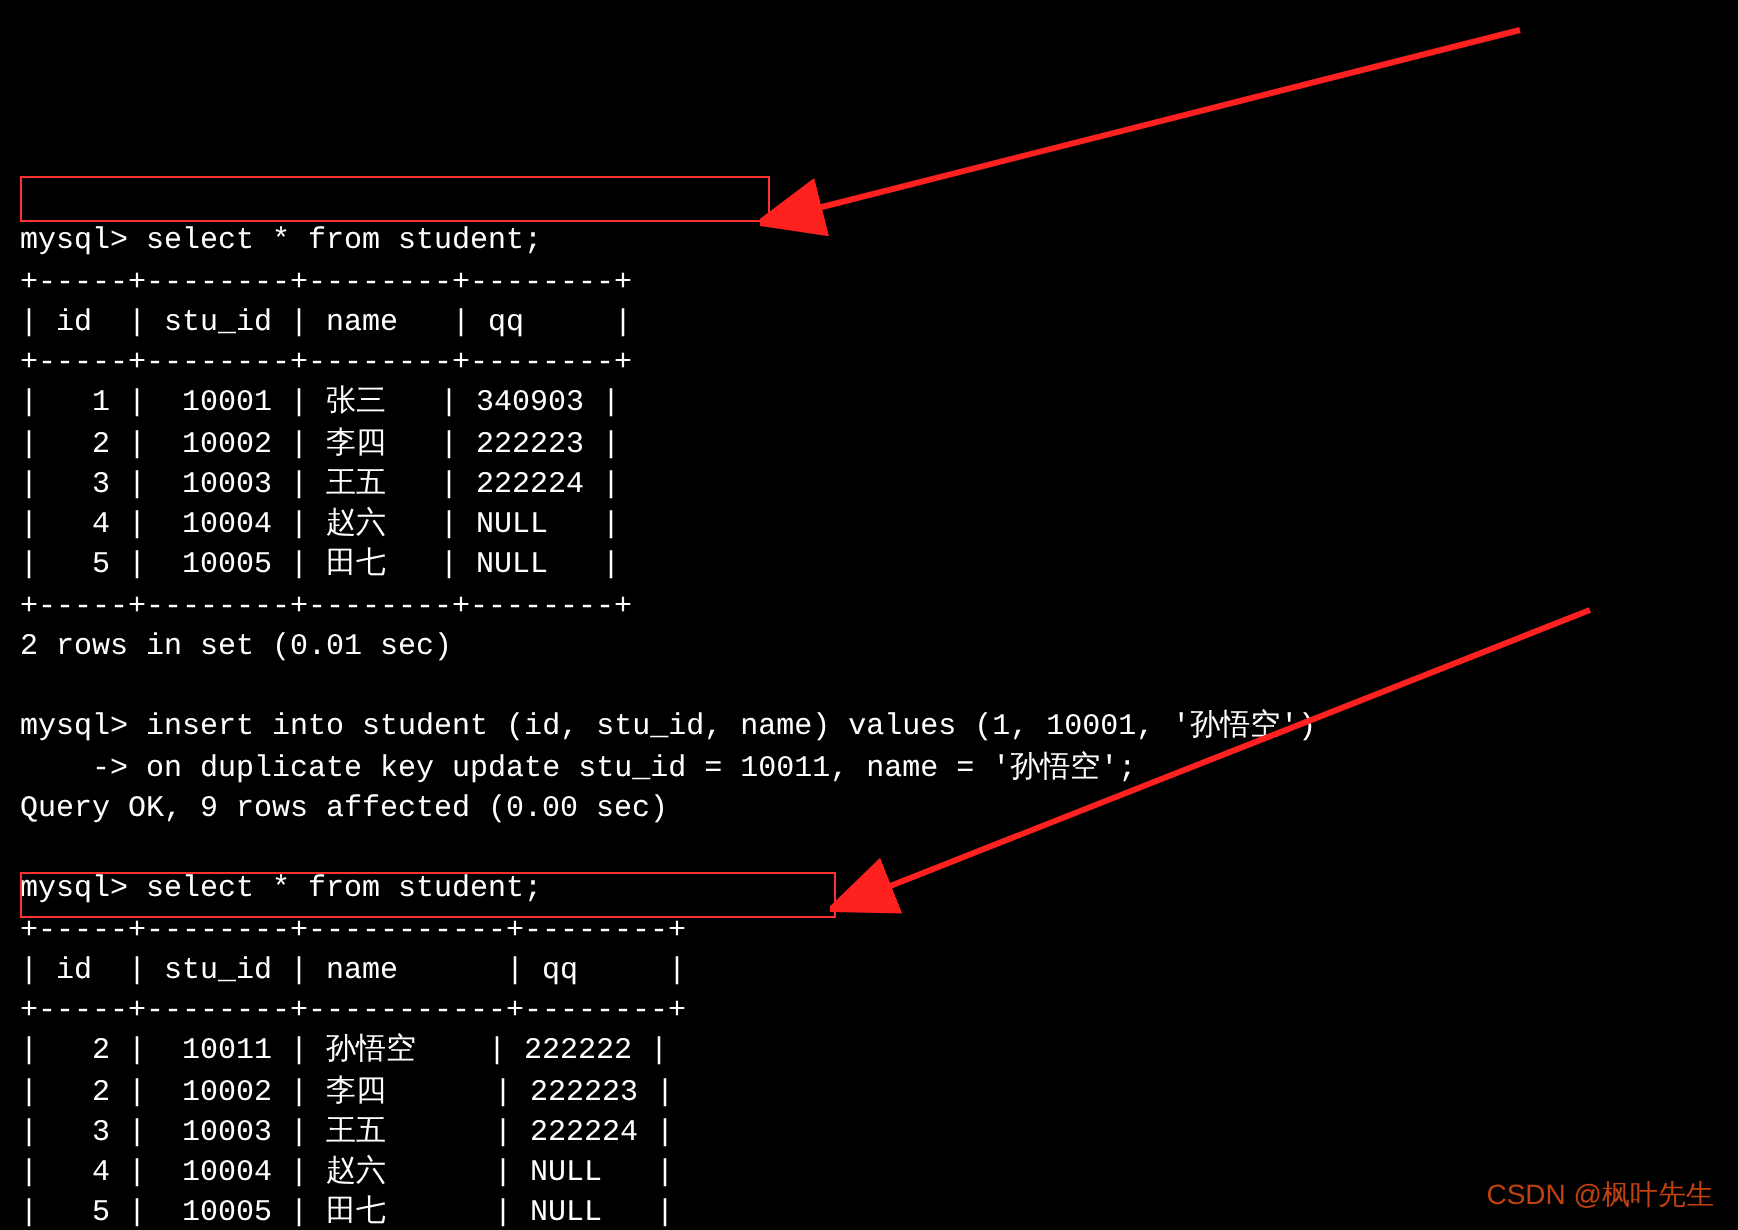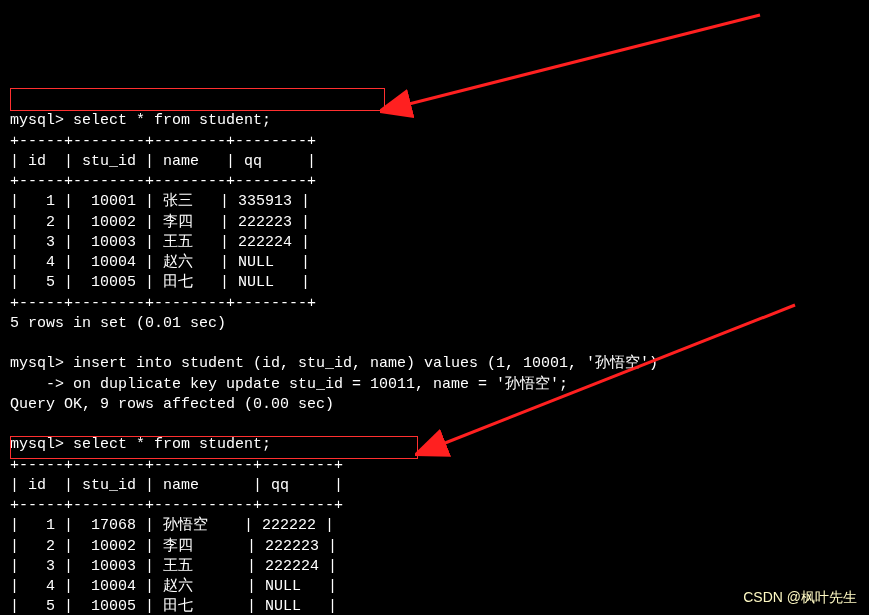--- a/index.html
+++ b/index.html
@@ -33,53 +33,53 @@
     }
     .arrow-svg {
       position: absolute;
       pointer-events: none;
       z-index: 3;
     }
     .watermark {
       position: absolute;
       bottom: 8px;
       right: 12px;
-      color: #fef9c3;
+      color: #c2410c;
       font-size: 14px;
       font-family: sans-serif;
       z-index: 4;
     }
   </style>
 </head>
 <body>
 
 
 
 <div class="terminal">
 <span>mysql&gt;</span> <span>select * from student;</span>
 <span>+-----+--------+--------+--------+</span>
 <span>| id  | stu_id | name   | qq     |</span>
 <span>+-----+--------+--------+--------+</span>
-<span>|   1 |  10001 | 张三   | 335913 |</span>
+<span>|   1 |  10001 | 张三   | 340903 |</span>
 <span>|   2 |  10002 | 李四   | 222223 |</span>
 <span>|   3 |  10003 | 王五   | 222224 |</span>
 <span>|   4 |  10004 | 赵六   | NULL   |</span>
 <span>|   5 |  10005 | 田七   | NULL   |</span>
 <span>+-----+--------+--------+--------+</span>
-<span>5 rows in set (0.01 sec)</span>
+<span>2 rows in set (0.01 sec)</span>
 
 <span>mysql&gt;</span> <span>insert into student (id, stu_id, name) values (1, 10001, '孙悟空')</span>
 <span>    -&gt;</span> <span>on duplicate key update stu_id = 10011, name = '孙悟空';</span>
 <span>Query OK, 9 rows affected (0.00 sec)</span>
 
 <span>mysql&gt;</span> <span>select * from student;</span>
 <span>+-----+--------+-----------+--------+</span>
 <span>| id  | stu_id | name      | qq     |</span>
 <span>+-----+--------+-----------+--------+</span>
-<span>|   1 |  17068 | 孙悟空    | 222222 |</span>
+<span>|   2 |  10011 | 孙悟空    | 222222 |</span>
 <span>|   2 |  10002 | 李四      | 222223 |</span>
 <span>|   3 |  10003 | 王五      | 222224 |</span>
 <span>|   4 |  10004 | 赵六      | NULL   |</span>
 <span>|   5 |  10005 | 田七      | NULL   |</span>
 
 
 </div>
 
 <div class="highlight-box" style="left:10px; top:88px; width:375px; height:23px;"></div>
 <div class="highlight-box" style="left:10px; top:436px; width:408px; height:23px;"></div>

